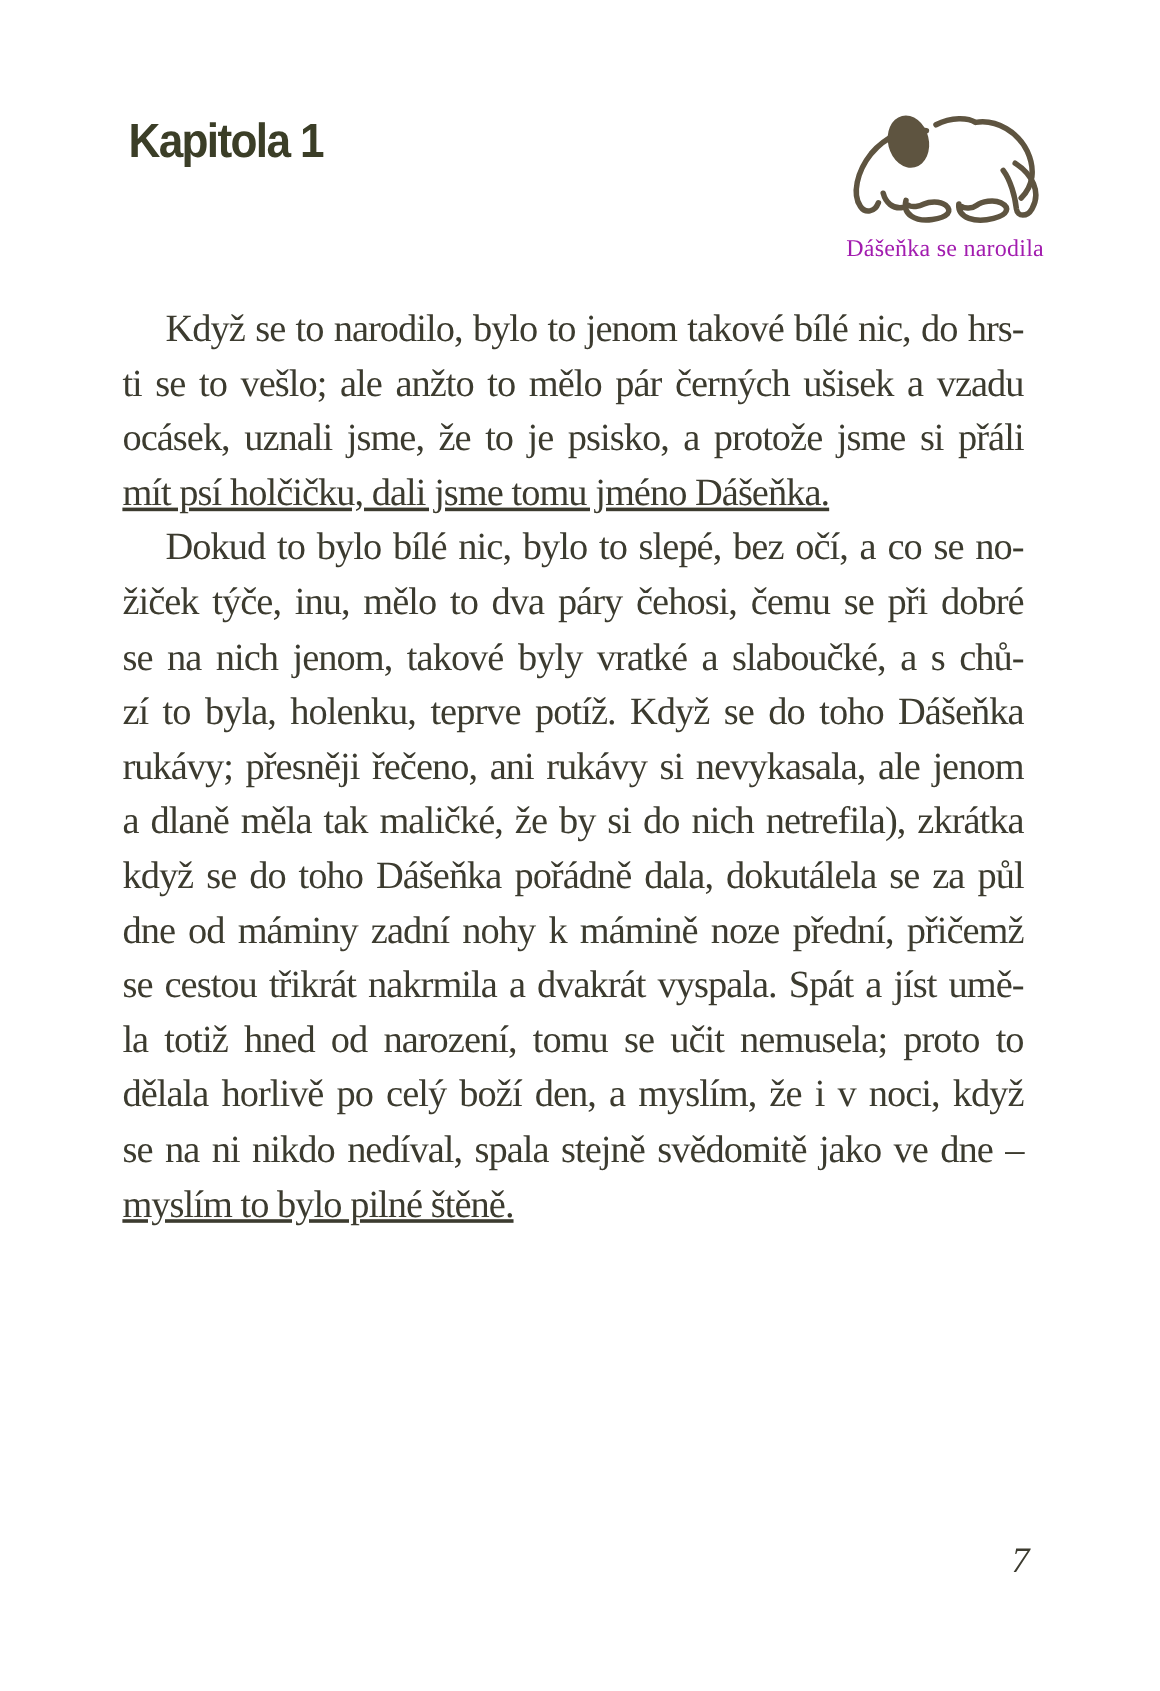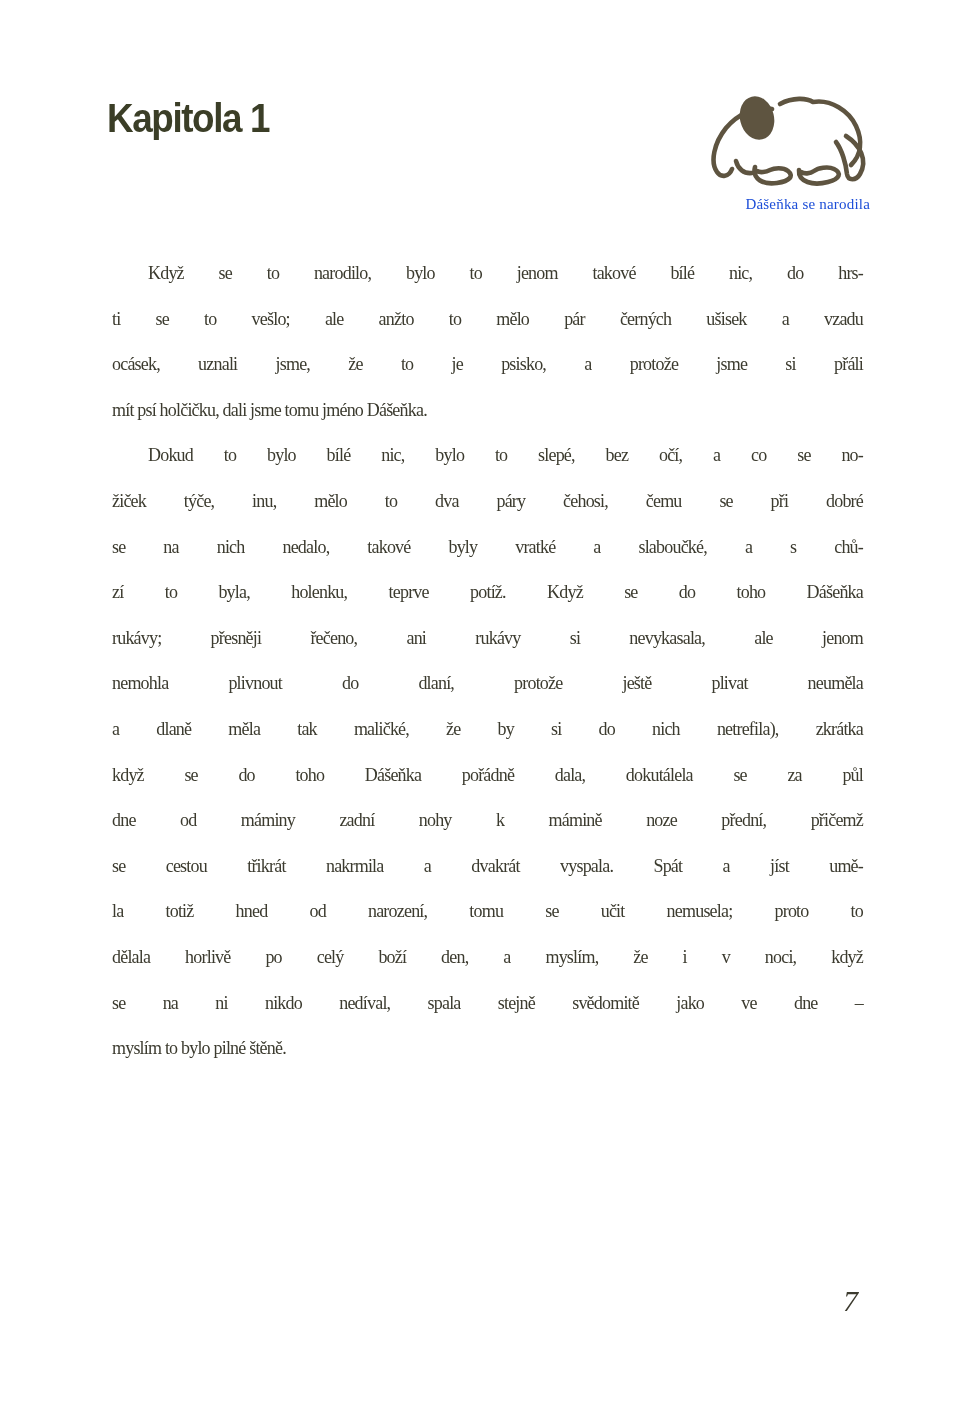--- a/index.html
+++ b/index.html
@@ -35,41 +35,42 @@
     top: 88px;
     width: 180px;
     height: 105px;
   }
   .illustration-caption {
     position: absolute;
     left: 560px;
     top: 196px;
     width: 310px;
     text-align: right;
-    font-size: 15px;
-    color: #1d4ed8;
+    font-size: 20px;
+    color: #a21caf;
     letter-spacing: 0.2px;
   }
   .body-text {
     position: absolute;
-    left: 112px;
+    left: 102px;
     top: 251px;
     width: 751px;
-    font-size: 18px;
+    font-size: 32px;
     line-height: 45.6px;
     letter-spacing: -0.8px;
     color: #3c3b2f;
   }
   .text-line {
     text-align: justify;
     text-align-last: justify;
     white-space: normal;
   }
   .text-line.para-end {
     text-align-last: left;
+    text-decoration: underline;
   }
   .text-line.para-start {
     text-indent: 36px;
   }
   .page-number {
     position: absolute;
     left: 107px;
     top: 1284px;
     width: 751px;
     text-align: right;
@@ -106,24 +107,23 @@
 
   <div class="illustration-caption">Dášeňka se narodila</div>
 
   <div class="body-text" id="body-text">
       <div class="text-line para-start">Když se to narodilo, bylo to jenom takové bílé nic, do hrs-</div>
       <div class="text-line">ti se to vešlo; ale anžto to mělo pár černých ušisek a vzadu</div>
       <div class="text-line">ocásek, uznali jsme, že to je psisko, a protože jsme si přáli</div>
       <div class="text-line para-end">mít psí holčičku, dali jsme tomu jméno Dášeňka.</div>
       <div class="text-line para-start">Dokud to bylo bílé nic, bylo to slepé, bez očí, a co se no-</div>
       <div class="text-line">žiček týče, inu, mělo to dva páry čehosi, čemu se při dobré</div>
-      <div class="text-line">se na nich nedalo, takové byly vratké a slaboučké, a s chů-</div>
+      <div class="text-line">se na nich jenom, takové byly vratké a slaboučké, a s chů-</div>
       <div class="text-line">zí to byla, holenku, teprve potíž. Když se do toho Dášeňka</div>
       <div class="text-line">rukávy; přesněji řečeno, ani rukávy si nevykasala, ale jenom</div>
-      <div class="text-line">nemohla plivnout do dlaní, protože ještě plivat neuměla</div>
       <div class="text-line">a dlaně měla tak maličké, že by si do nich netrefila), zkrátka</div>
       <div class="text-line">když se do toho Dášeňka pořádně dala, dokutálela se za půl</div>
       <div class="text-line">dne od máminy zadní nohy k mámině noze přední, přičemž</div>
       <div class="text-line">se cestou třikrát nakrmila a dvakrát vyspala. Spát a jíst umě-</div>
       <div class="text-line">la totiž hned od narození, tomu se učit nemusela; proto to</div>
       <div class="text-line">dělala horlivě po celý boží den, a myslím, že i v noci, když</div>
       <div class="text-line">se na ni nikdo nedíval, spala stejně svědomitě jako ve dne –</div>
       <div class="text-line para-end">myslím to bylo pilné štěně.</div>
     </div>
 

